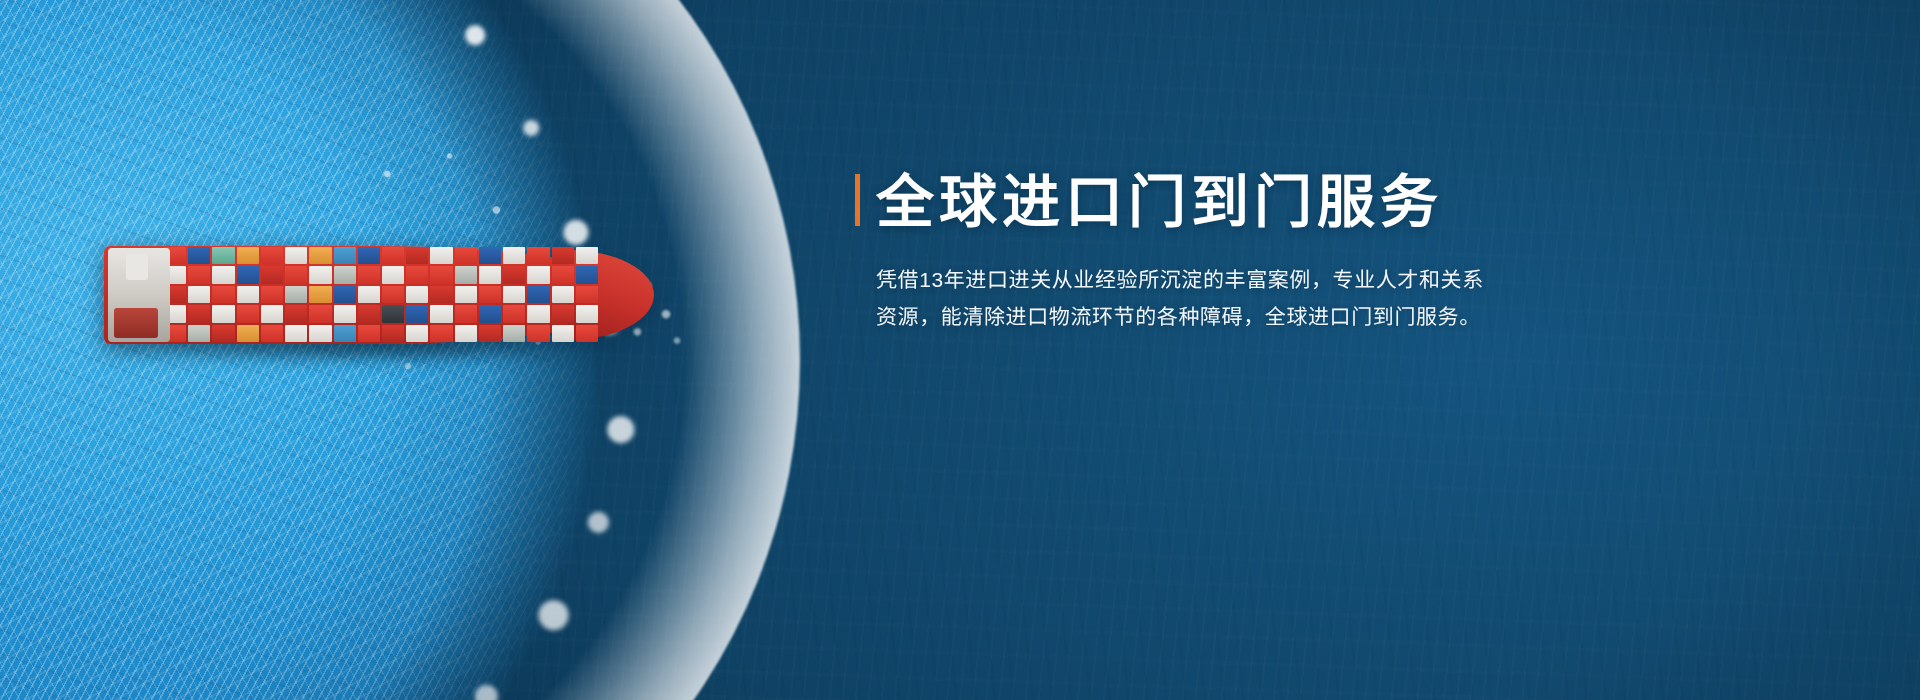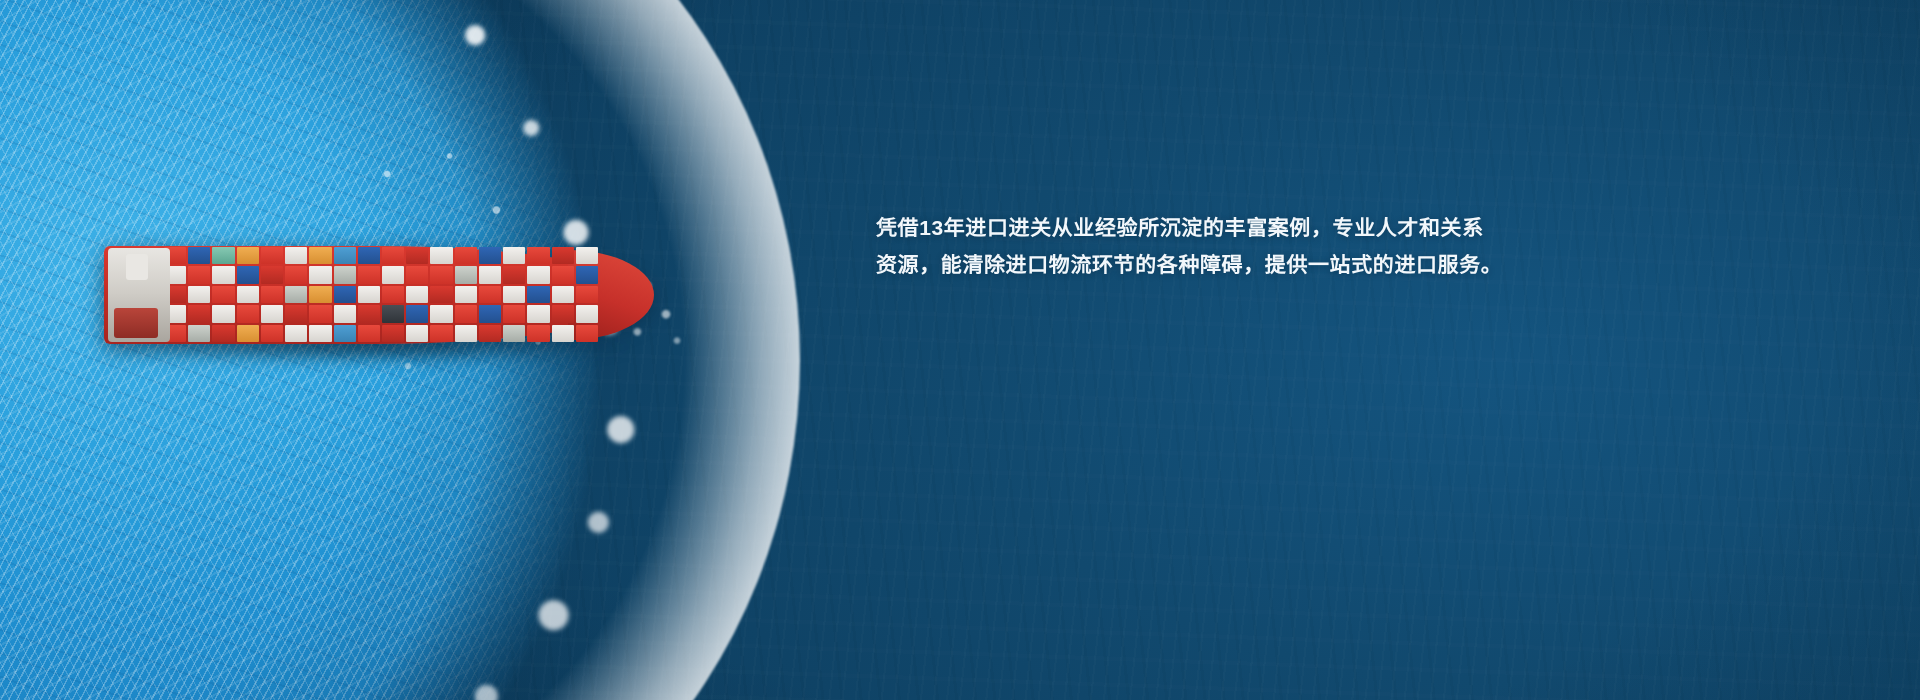--- a/index.html
+++ b/index.html
@@ -270,21 +270,21 @@
     letter-spacing: 3px;
     line-height: 1.2;
     white-space: nowrap;
     text-shadow: 0 2px 8px rgba(3,30,50,.4);
   }
 
   .body-copy {
     margin: 26px 0 0 21px;
     width: 700px;
     font-size: 21px;
-    font-weight: 700;
+    font-weight: 400;
     line-height: 1.75;
     letter-spacing: .6px;
     color: #f2f7fb;
     text-shadow: 0 1px 6px rgba(3,30,50,.4);
   }
 </style>
 </head>
 <body>
 
 <div class="banner">
@@ -436,20 +436,21 @@
         </div>
     </div>
     <div class="superstructure">
       <div class="stack"></div>
     </div>
   </div>
 
   <div class="copy">
     <div class="headline-row">
       <div class="accent-bar"></div>
+      <h1 class="headline">全球进口门到门服务</h1>
     </div>
     <div class="body-copy">
       <span>凭借13年进口进关从业经验所沉淀的丰富案例，专业人才和关系</span><br>
-      <span>资源，能清除进口物流环节的各种障碍，提供一站式的进口服务。</span>
+      <span>资源，能清除进口物流环节的各种障碍，全球进口门到门服务。</span>
     </div>
   </div>
 
 </div>
 
 </body></html>

